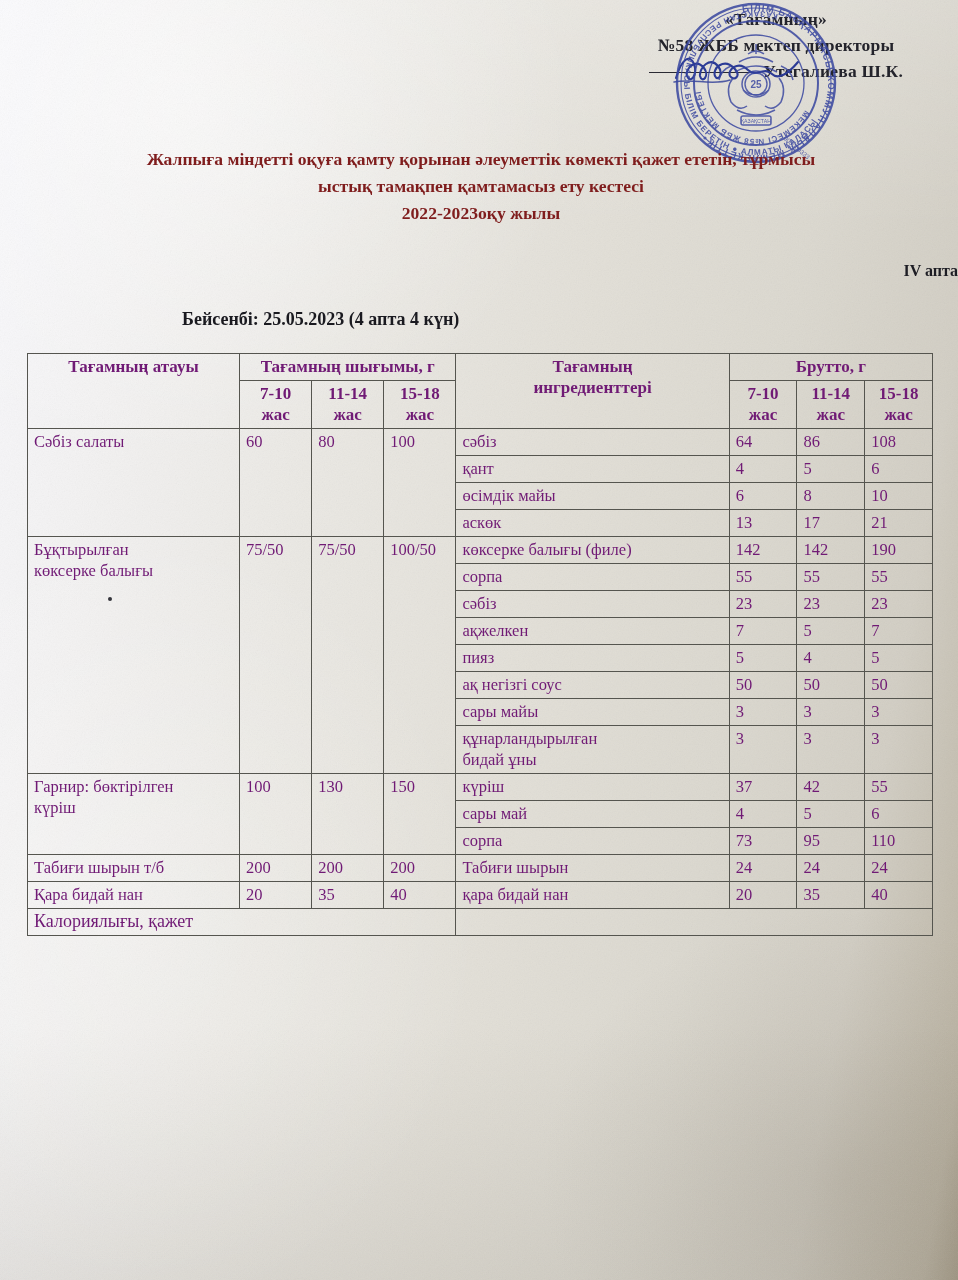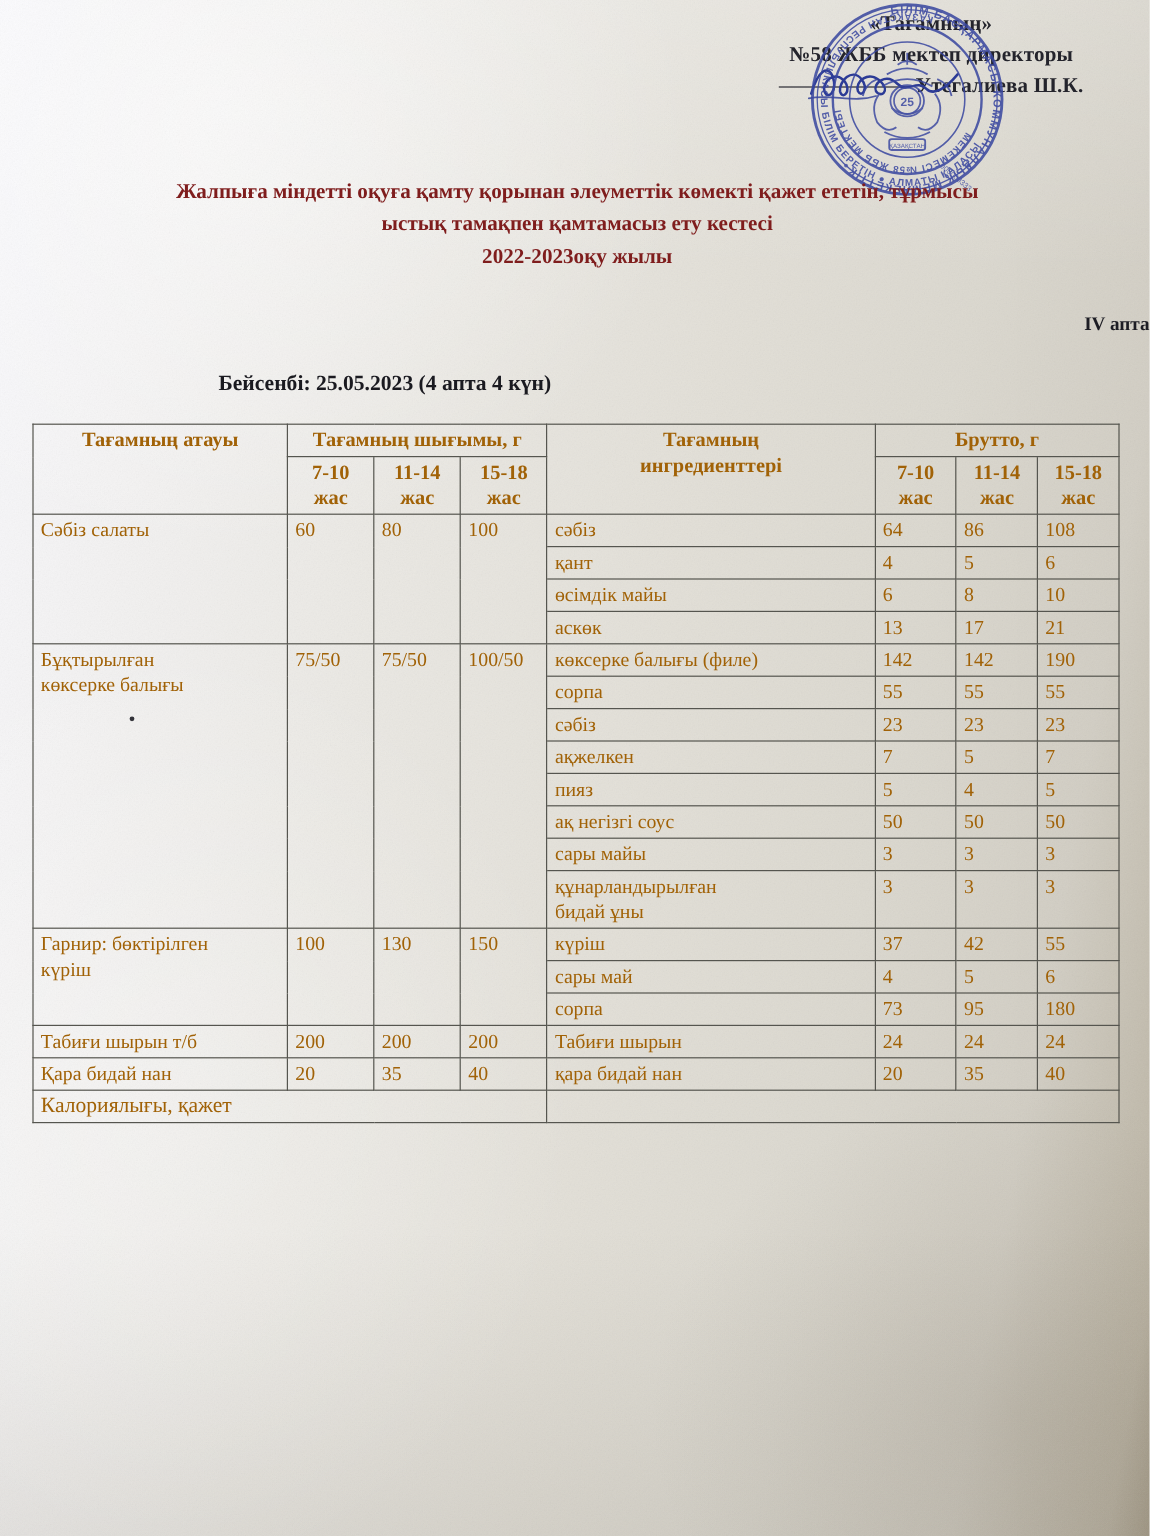--- a/index.html
+++ b/index.html
@@ -113,21 +113,21 @@
 
   
   .tbl-wrap{
     position:absolute;
     left:27px; top:353px; width:906px;
   }
   table.menu{
     width:100%;
     border-collapse:collapse;
     font-size:16.5px;
-    color:#a16207;
+    color:#701a75;
     table-layout:fixed;
   }
   table.menu th, table.menu td{
     border:1.15px solid #55554f;
     padding:2px 6px 3px 6px;
     vertical-align:top;
     font-weight:normal;
     line-height:21px;
     background:transparent;
   }
@@ -371,21 +371,21 @@
           <tr>
             <td>сары май</td>
             <td class="num">4</td>
             <td class="num">5</td>
             <td class="num">6</td>
           </tr>
           <tr>
             <td>сорпа</td>
             <td class="num">73</td>
             <td class="num">95</td>
-            <td class="num">180</td>
+            <td class="num">110</td>
           </tr>
           <tr>
             <td rowspan="1" class="grp-name">Табиғи шырын т/б</td>
             <td rowspan="1" class="grp-out num">200</td>
             <td rowspan="1" class="grp-out num">200</td>
             <td rowspan="1" class="grp-out num">200</td>
             <td>Табиғи шырын</td>
             <td class="num">24</td>
             <td class="num">24</td>
             <td class="num">24</td>

